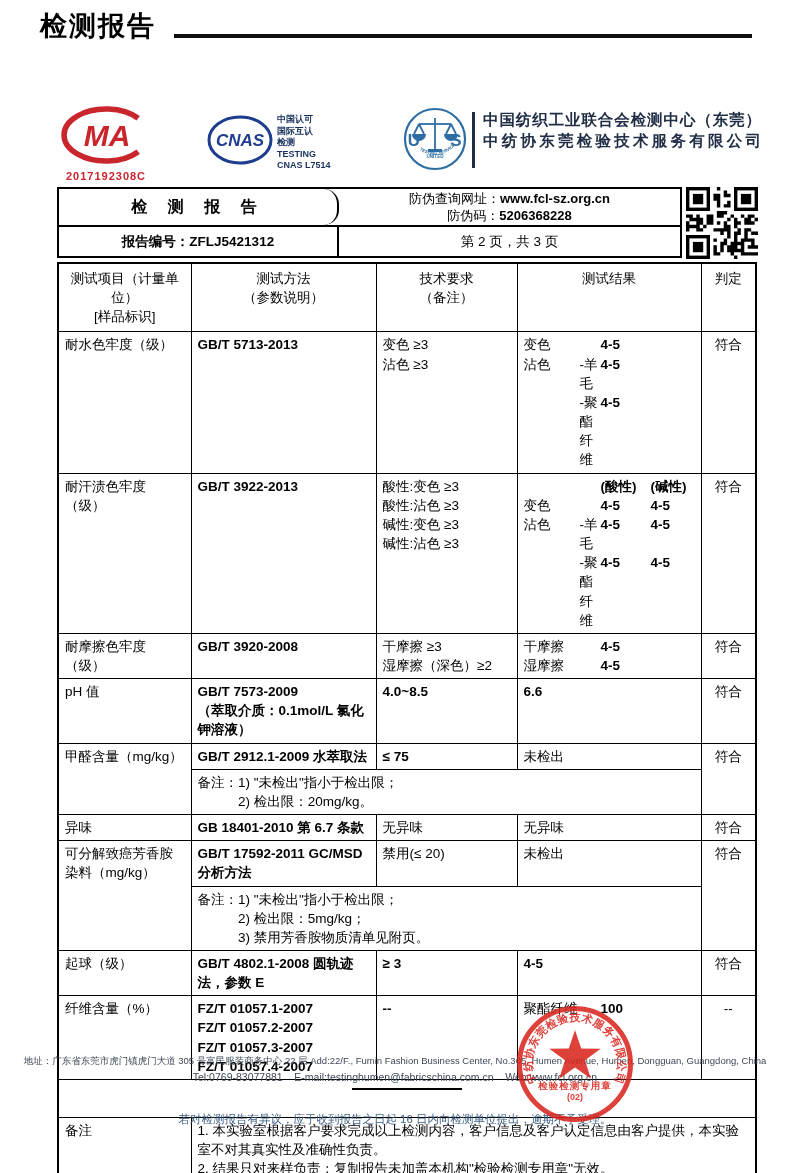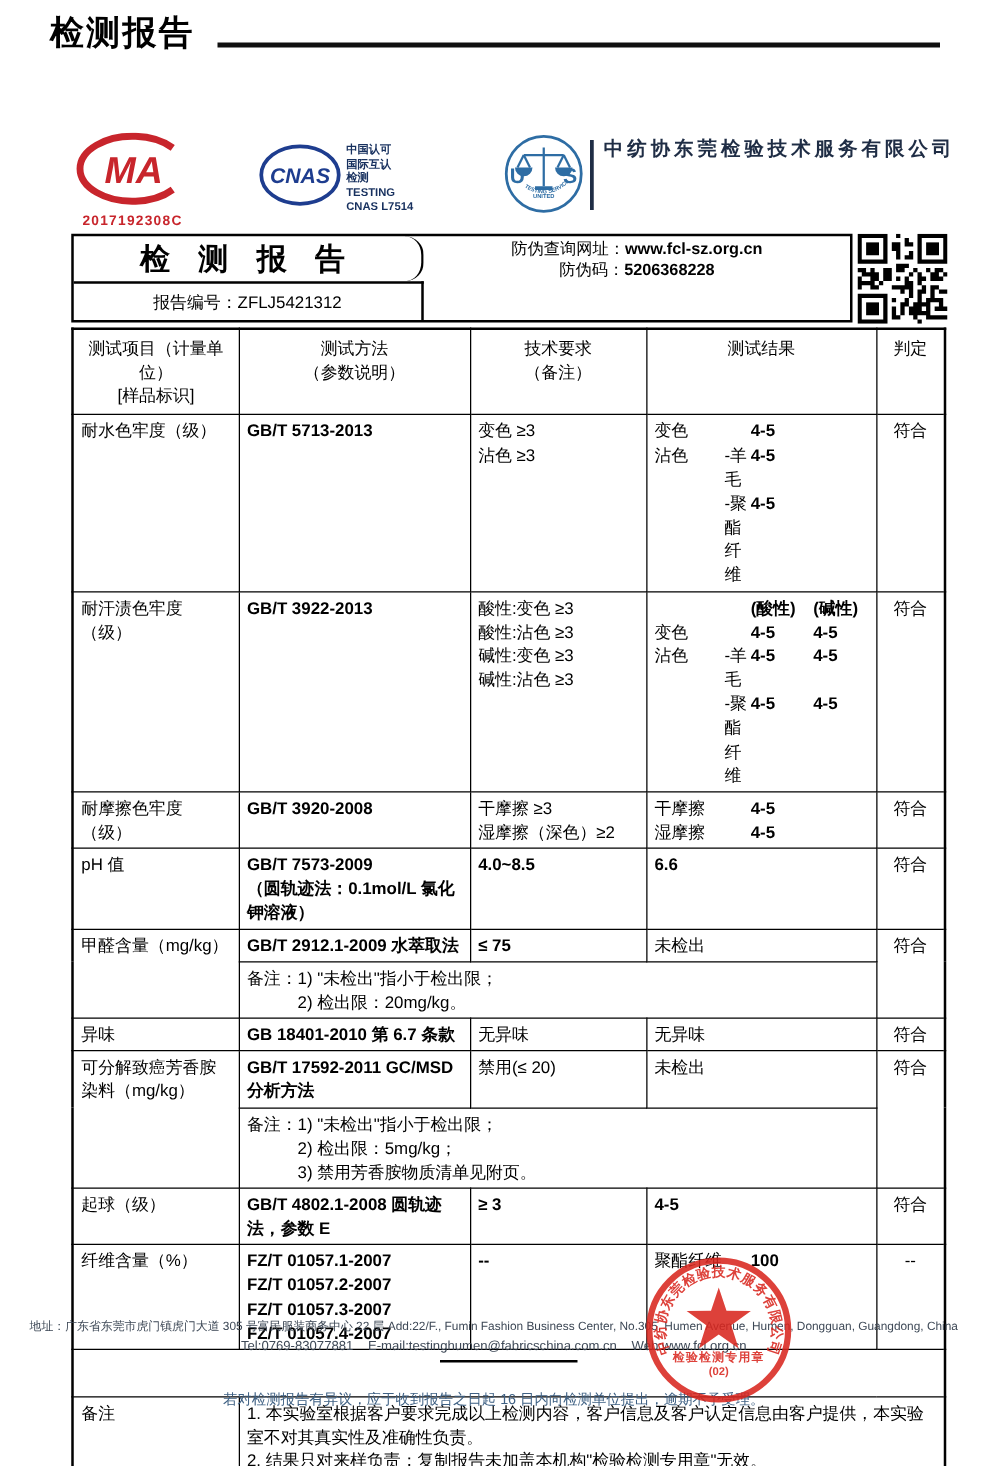--- a/index.html
+++ b/index.html
@@ -22,23 +22,23 @@
   .uts-wrap   { position:absolute; left:402px; top:2px; }
   .logo-divider { position:absolute; left:472px; top:8px; width:3px; height:56px; background:#1f2d45; }
   .company-block { position:absolute; left:483px; top:5px; width:278px; color:#1f2d45; }
   .company-cn { font-size:15.5px; font-weight:bold; line-height:21px; text-align:justify; text-align-last:justify; }
   .company-en { font-size:13.2px; font-weight:bold; line-height:20px; letter-spacing:0.2px; }
 
   
   .rep-head { position:absolute; left:57px; top:187px; width:625px; border:2px solid #000; display:grid;
               grid-template-columns:280px 1fr; grid-template-rows:36px 31px; }
   .rep-head > div { display:flex; align-items:center; justify-content:center; flex-direction:column; }
-  .rh-title   { border-right:2px solid #000; font-size:24px; font-weight:bold; letter-spacing:8px;border-radius:15px; }
+  .rh-title   { border-right:2px solid #000; font-size:16px; font-weight:bold; letter-spacing:8px;border-radius:15px; }
   .rh-anti    { font-size:13px; line-height:17px; }
-  .rh-no      { border-right:2px solid #000; border-top:2px solid #000; font-size:13.5px; font-weight:normal; }
+  .rh-no      { border-right:2px solid #000; border-top:2px solid #000; font-size:13.5px; font-weight:bold; }
   .rh-page    { border-top:2px solid #000; font-size:13.5px; }
   .bold { font-weight:bold; }
   .qr { position:absolute; left:686px; top:187px; width:72px; height:72px; }
 
   
   table.results { position:absolute; left:57px; top:262px; width:698px; border-collapse:collapse; table-layout:fixed;
                   border:2px solid #000; font-size:13.5px; }
   table.results th, table.results td { border:1px solid #000; vertical-align:top; padding:3px 6px; line-height:1.42; }
   table.results th { font-weight:normal; text-align:center; padding:5px 0; }
   th.vmid { vertical-align:middle; }
@@ -116,33 +116,35 @@
       <defs>
           <path id="utsarc" d="M12,38 A26,26 0 0 0 54,38"></path>
         </defs>
       <text font-size="4.4" font-weight="bold" fill="#2e6da4"><textPath href="#utsarc" startOffset="8">TESTING SERVICES</textPath></text>
     </svg>
   </div>
 
   <div class="logo-divider"></div>
 
   <div class="company-block">
+    <div class="company-cn">中国纺织工业联合会检测中心（东莞）</div>
     <div class="company-cn">中纺协东莞检验技术服务有限公司</div>
   </div>
 </div>
 
 <div class="rep-head">
   <div class="rh-title">检 测 报 告</div>
   <div class="rh-anti">
     <div><span>防伪查询网址：</span><span class="bold">www.fcl-sz.org.cn</span></div>
     <div><span>防伪码：</span><span class="bold">5206368228</span></div>
   </div>
   <div class="rh-no">
     <div><span>报告编号：</span><span>ZFLJ5421312</span></div>
   </div>
+  <div class="rh-page">第 2 页，共 3 页</div>
 </div>
 
 <div class="qr">
   <svg width="72" height="72" viewBox="0 0 72 72">
     <rect x="0" y="0" width="72" height="72" fill="#fff"></rect>
     <path id="qr-modules" fill="#000" d="M30.86 0.00h3.43v3.43h-3.43zM37.71 3.43h3.43v3.43h-3.43zM27.43 6.86h3.43v3.43h-3.43zM30.86 6.86h3.43v3.43h-3.43zM37.71 6.86h3.43v3.43h-3.43zM41.14 6.86h3.43v3.43h-3.43zM27.43 10.29h3.43v3.43h-3.43zM30.86 10.29h3.43v3.43h-3.43zM30.86 13.71h3.43v3.43h-3.43zM41.14 13.71h3.43v3.43h-3.43zM30.86 17.14h3.43v3.43h-3.43zM37.71 17.14h3.43v3.43h-3.43zM41.14 17.14h3.43v3.43h-3.43zM30.86 24.00h3.43v3.43h-3.43zM34.29 24.00h3.43v3.43h-3.43zM37.71 24.00h3.43v3.43h-3.43zM0.00 27.43h3.43v3.43h-3.43zM3.43 27.43h3.43v3.43h-3.43zM10.29 27.43h3.43v3.43h-3.43zM20.57 27.43h3.43v3.43h-3.43zM24.00 27.43h3.43v3.43h-3.43zM30.86 27.43h3.43v3.43h-3.43zM34.29 27.43h3.43v3.43h-3.43zM44.57 27.43h3.43v3.43h-3.43zM54.86 27.43h3.43v3.43h-3.43zM61.71 27.43h3.43v3.43h-3.43zM65.14 27.43h3.43v3.43h-3.43zM3.43 30.86h3.43v3.43h-3.43zM6.86 30.86h3.43v3.43h-3.43zM10.29 30.86h3.43v3.43h-3.43zM13.71 30.86h3.43v3.43h-3.43zM20.57 30.86h3.43v3.43h-3.43zM24.00 30.86h3.43v3.43h-3.43zM41.14 30.86h3.43v3.43h-3.43zM48.00 30.86h3.43v3.43h-3.43zM58.29 30.86h3.43v3.43h-3.43zM61.71 30.86h3.43v3.43h-3.43zM68.57 30.86h3.43v3.43h-3.43zM0.00 34.29h3.43v3.43h-3.43zM10.29 34.29h3.43v3.43h-3.43zM13.71 34.29h3.43v3.43h-3.43zM20.57 34.29h3.43v3.43h-3.43zM24.00 34.29h3.43v3.43h-3.43zM30.86 34.29h3.43v3.43h-3.43zM37.71 34.29h3.43v3.43h-3.43zM48.00 34.29h3.43v3.43h-3.43zM51.43 34.29h3.43v3.43h-3.43zM58.29 34.29h3.43v3.43h-3.43zM61.71 34.29h3.43v3.43h-3.43zM65.14 34.29h3.43v3.43h-3.43zM0.00 37.71h3.43v3.43h-3.43zM3.43 37.71h3.43v3.43h-3.43zM6.86 37.71h3.43v3.43h-3.43zM10.29 37.71h3.43v3.43h-3.43zM17.14 37.71h3.43v3.43h-3.43zM37.71 37.71h3.43v3.43h-3.43zM41.14 37.71h3.43v3.43h-3.43zM48.00 37.71h3.43v3.43h-3.43zM0.00 41.14h3.43v3.43h-3.43zM10.29 41.14h3.43v3.43h-3.43zM13.71 41.14h3.43v3.43h-3.43zM27.43 41.14h3.43v3.43h-3.43zM30.86 41.14h3.43v3.43h-3.43zM34.29 41.14h3.43v3.43h-3.43zM37.71 41.14h3.43v3.43h-3.43zM41.14 41.14h3.43v3.43h-3.43zM51.43 41.14h3.43v3.43h-3.43zM58.29 41.14h3.43v3.43h-3.43zM61.71 41.14h3.43v3.43h-3.43zM34.29 44.57h3.43v3.43h-3.43zM41.14 44.57h3.43v3.43h-3.43zM48.00 44.57h3.43v3.43h-3.43zM51.43 44.57h3.43v3.43h-3.43zM58.29 44.57h3.43v3.43h-3.43zM65.14 44.57h3.43v3.43h-3.43zM68.57 44.57h3.43v3.43h-3.43zM41.14 48.00h3.43v3.43h-3.43zM48.00 48.00h3.43v3.43h-3.43zM58.29 48.00h3.43v3.43h-3.43zM27.43 51.43h3.43v3.43h-3.43zM37.71 51.43h3.43v3.43h-3.43zM48.00 51.43h3.43v3.43h-3.43zM54.86 51.43h3.43v3.43h-3.43zM58.29 51.43h3.43v3.43h-3.43zM61.71 51.43h3.43v3.43h-3.43zM65.14 51.43h3.43v3.43h-3.43zM34.29 54.86h3.43v3.43h-3.43zM37.71 54.86h3.43v3.43h-3.43zM44.57 54.86h3.43v3.43h-3.43zM48.00 54.86h3.43v3.43h-3.43zM51.43 54.86h3.43v3.43h-3.43zM54.86 54.86h3.43v3.43h-3.43zM65.14 54.86h3.43v3.43h-3.43zM27.43 58.29h3.43v3.43h-3.43zM34.29 58.29h3.43v3.43h-3.43zM41.14 58.29h3.43v3.43h-3.43zM44.57 58.29h3.43v3.43h-3.43zM48.00 58.29h3.43v3.43h-3.43zM54.86 58.29h3.43v3.43h-3.43zM61.71 58.29h3.43v3.43h-3.43zM65.14 58.29h3.43v3.43h-3.43zM68.57 58.29h3.43v3.43h-3.43zM27.43 61.71h3.43v3.43h-3.43zM34.29 61.71h3.43v3.43h-3.43zM41.14 61.71h3.43v3.43h-3.43zM44.57 61.71h3.43v3.43h-3.43zM48.00 61.71h3.43v3.43h-3.43zM51.43 61.71h3.43v3.43h-3.43zM54.86 61.71h3.43v3.43h-3.43zM27.43 65.14h3.43v3.43h-3.43zM30.86 65.14h3.43v3.43h-3.43zM44.57 65.14h3.43v3.43h-3.43zM54.86 65.14h3.43v3.43h-3.43zM58.29 65.14h3.43v3.43h-3.43zM61.71 65.14h3.43v3.43h-3.43zM65.14 65.14h3.43v3.43h-3.43zM68.57 65.14h3.43v3.43h-3.43zM48.00 68.57h3.43v3.43h-3.43z"></path>
     <g fill="#000">
       <rect x="0" y="0" width="24" height="24"></rect>
         <rect x="3.4" y="3.4" width="17.2" height="17.2" fill="#fff"></rect>
         <rect x="6.9" y="6.9" width="10.3" height="10.3"></rect>
@@ -279,21 +281,21 @@
             <span class="rv2"></span>
           </div>
       </td>
       <td class="c-verdict">符合</td>
     </tr>
 
     <tr>
       <td class="c-item">pH 值</td>
       <td class="c-method">
           <div>GB/T 7573-2009</div>
-          <div>（圆轨迹法：0.1mol/L 氯化钾溶液）</div>
+          <div>（萃取介质：0.1mol/L 氯化钾溶液）</div>
         </td>
       <td class="c-req strongreq">
           <div>4.0~8.5</div>
         </td>
       <td class="c-res strongres">6.6</td>
       <td class="c-verdict">符合</td>
     </tr>
 
     <tr>
       <td class="c-item" rowspan="2">甲醛含量（mg/kg）</td>

